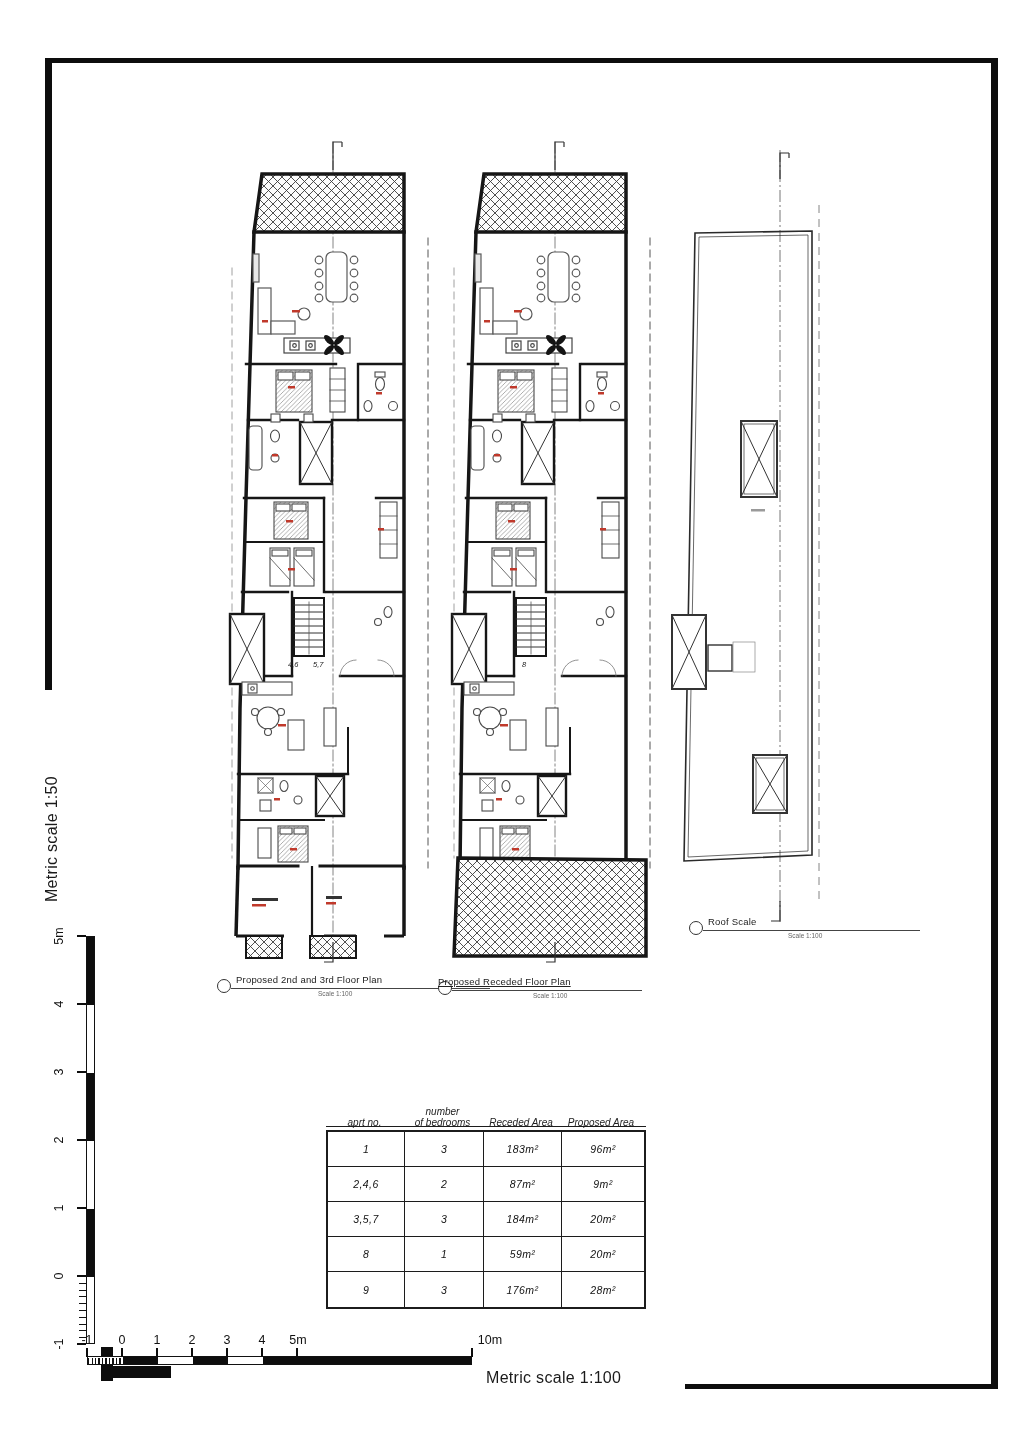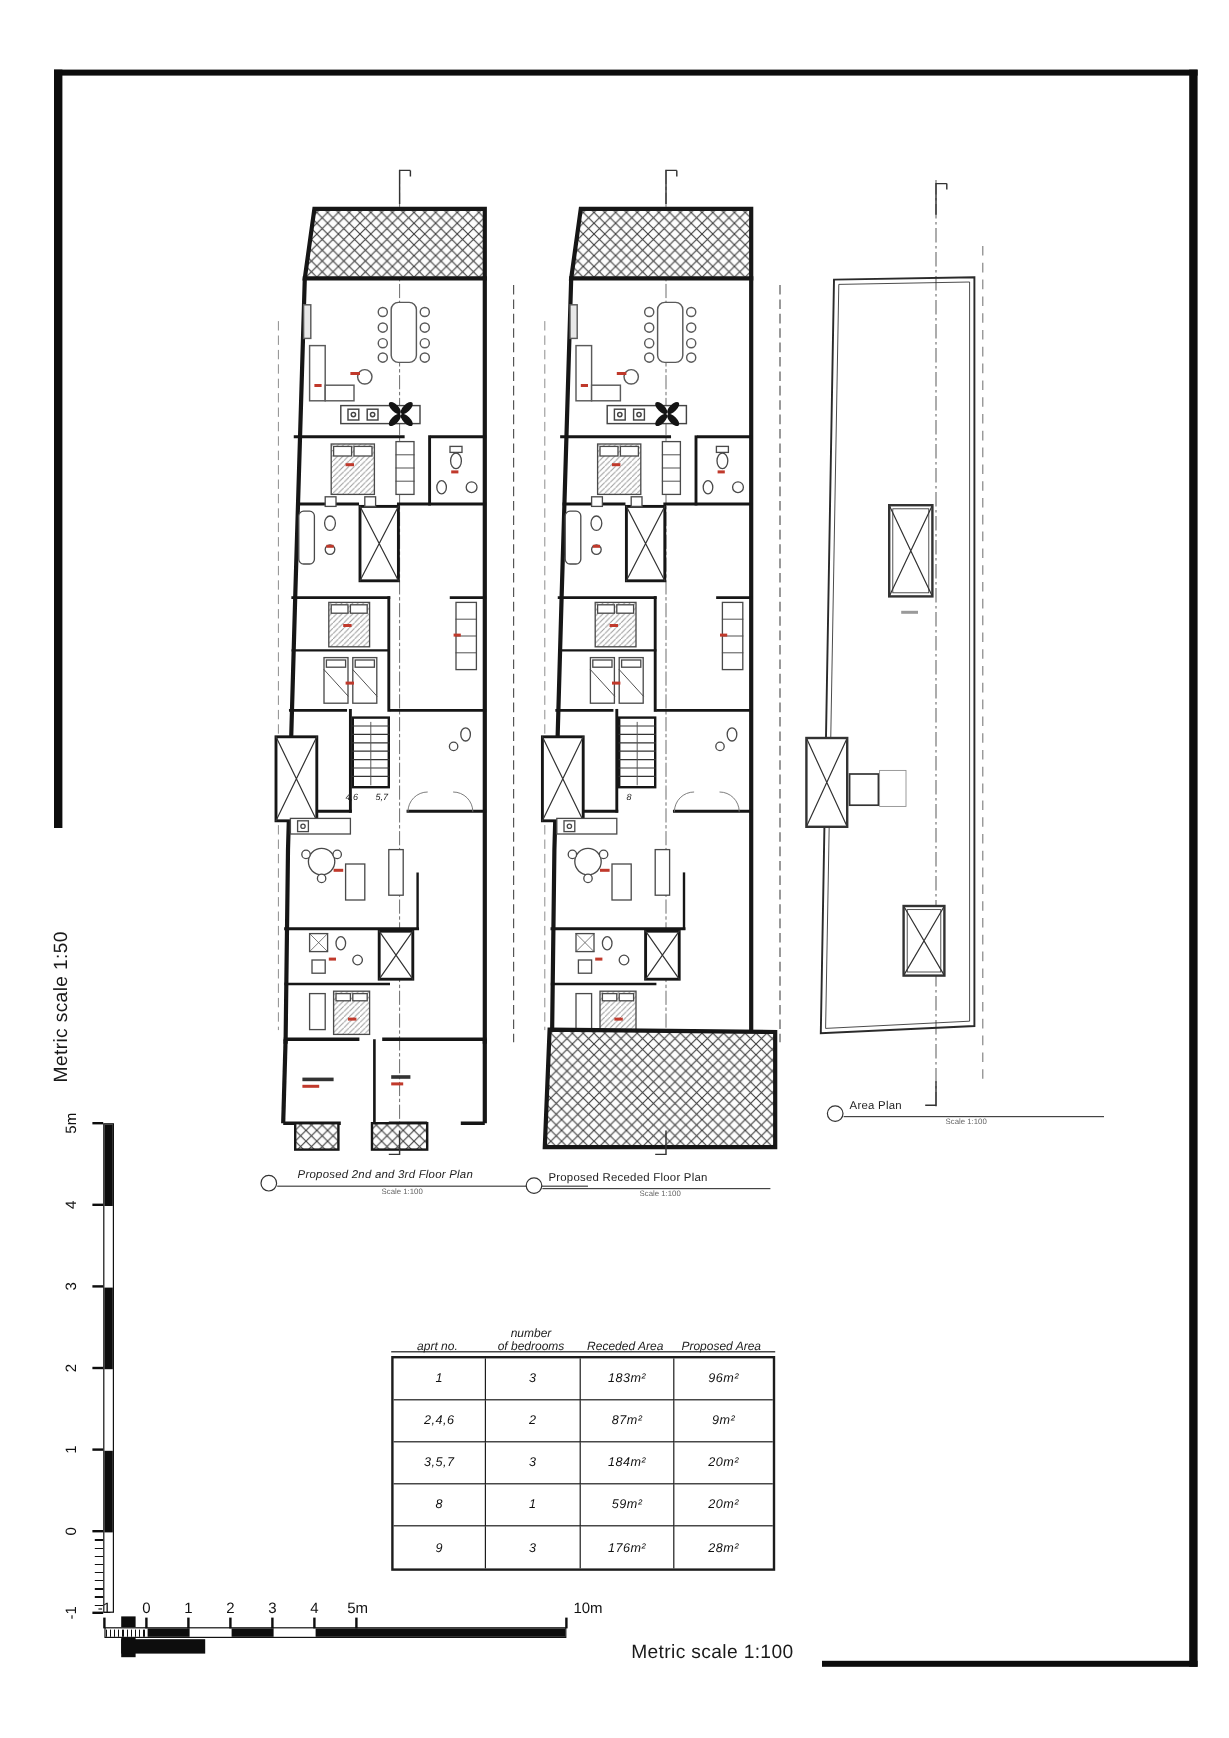--- a/index.html
+++ b/index.html
@@ -269,31 +269,31 @@
       <path d="M90,610 L124,668 M124,610 L90,668" stroke-width="1"></path>
     </g>
     <rect x="88" y="364" width="14" height="2.5" fill="#9a9a9a"></rect>
     <g stroke="#333" stroke-width="1.2">
       <path d="M117,34 L117,8 L126,8 M126,8 L126,13"></path>
       <path d="M117,756 L117,776 L108,776"></path>
     </g>
   </svg>
 
   <div class="circ" style="left:217px;top:979px;"></div>
-  <div class="lbl" style="left:248px;top:974px;font-style:italic;">Proposed 2nd and 3rd Floor Plan</div>
+  <div class="lbl" style="left:236px;top:974px;">Proposed 2nd and 3rd Floor Plan</div>
   <div class="leader" style="left:231px;top:988px;width:259px;"></div>
   <div class="sub" style="left:318px;top:990px;">Scale 1:100</div>
 
   <div class="circ" style="left:438px;top:981px;"></div>
-  <div class="lbl" style="left:457px;top:976px;">Proposed Receded Floor Plan</div>
+  <div class="lbl" style="left:438px;top:976px;text-decoration:underline;">Proposed Receded Floor Plan</div>
   <div class="leader" style="left:452px;top:990px;width:190px;"></div>
   <div class="sub" style="left:533px;top:992px;">Scale 1:100</div>
 
   <div class="circ" style="left:689px;top:921px;"></div>
-  <div class="lbl" style="left:708px;top:916px;">Area Plan</div>
+  <div class="lbl" style="left:708px;top:916px;">Roof Scale</div>
   <div class="leader" style="left:703px;top:930px;width:217px;"></div>
   <div class="sub" style="left:788px;top:932px;">Scale 1:100</div>
 
   <div class="tbl-hdr">
     <div>aprt  no.</div>
     <div>number
 of bedrooms</div>
     <div>Receded Area</div>
     <div>Proposed Area</div>
   </div>
@@ -364,15 +364,15 @@
 
   <div class="tick-label hlab" style="left:72px;top:1333px;">-1</div>
   <div class="tick-label hlab" style="left:107px;top:1333px;">0</div>
   <div class="tick-label hlab" style="left:142px;top:1333px;">1</div>
   <div class="tick-label hlab" style="left:177px;top:1333px;">2</div>
   <div class="tick-label hlab" style="left:212px;top:1333px;">3</div>
   <div class="tick-label hlab" style="left:247px;top:1333px;">4</div>
   <div class="tick-label hlab" style="left:283px;top:1333px;">5m</div>
   <div class="tick-label hlab" style="left:475px;top:1333px;">10m</div>
 
-  <div class="scale-title" style="left:486px;top:1369px;margin-left:40px;">Metric scale 1:100</div>
+  <div class="scale-title" style="left:486px;top:1369px;">Metric scale 1:100</div>
 
 </div>
 
 </body></html>

